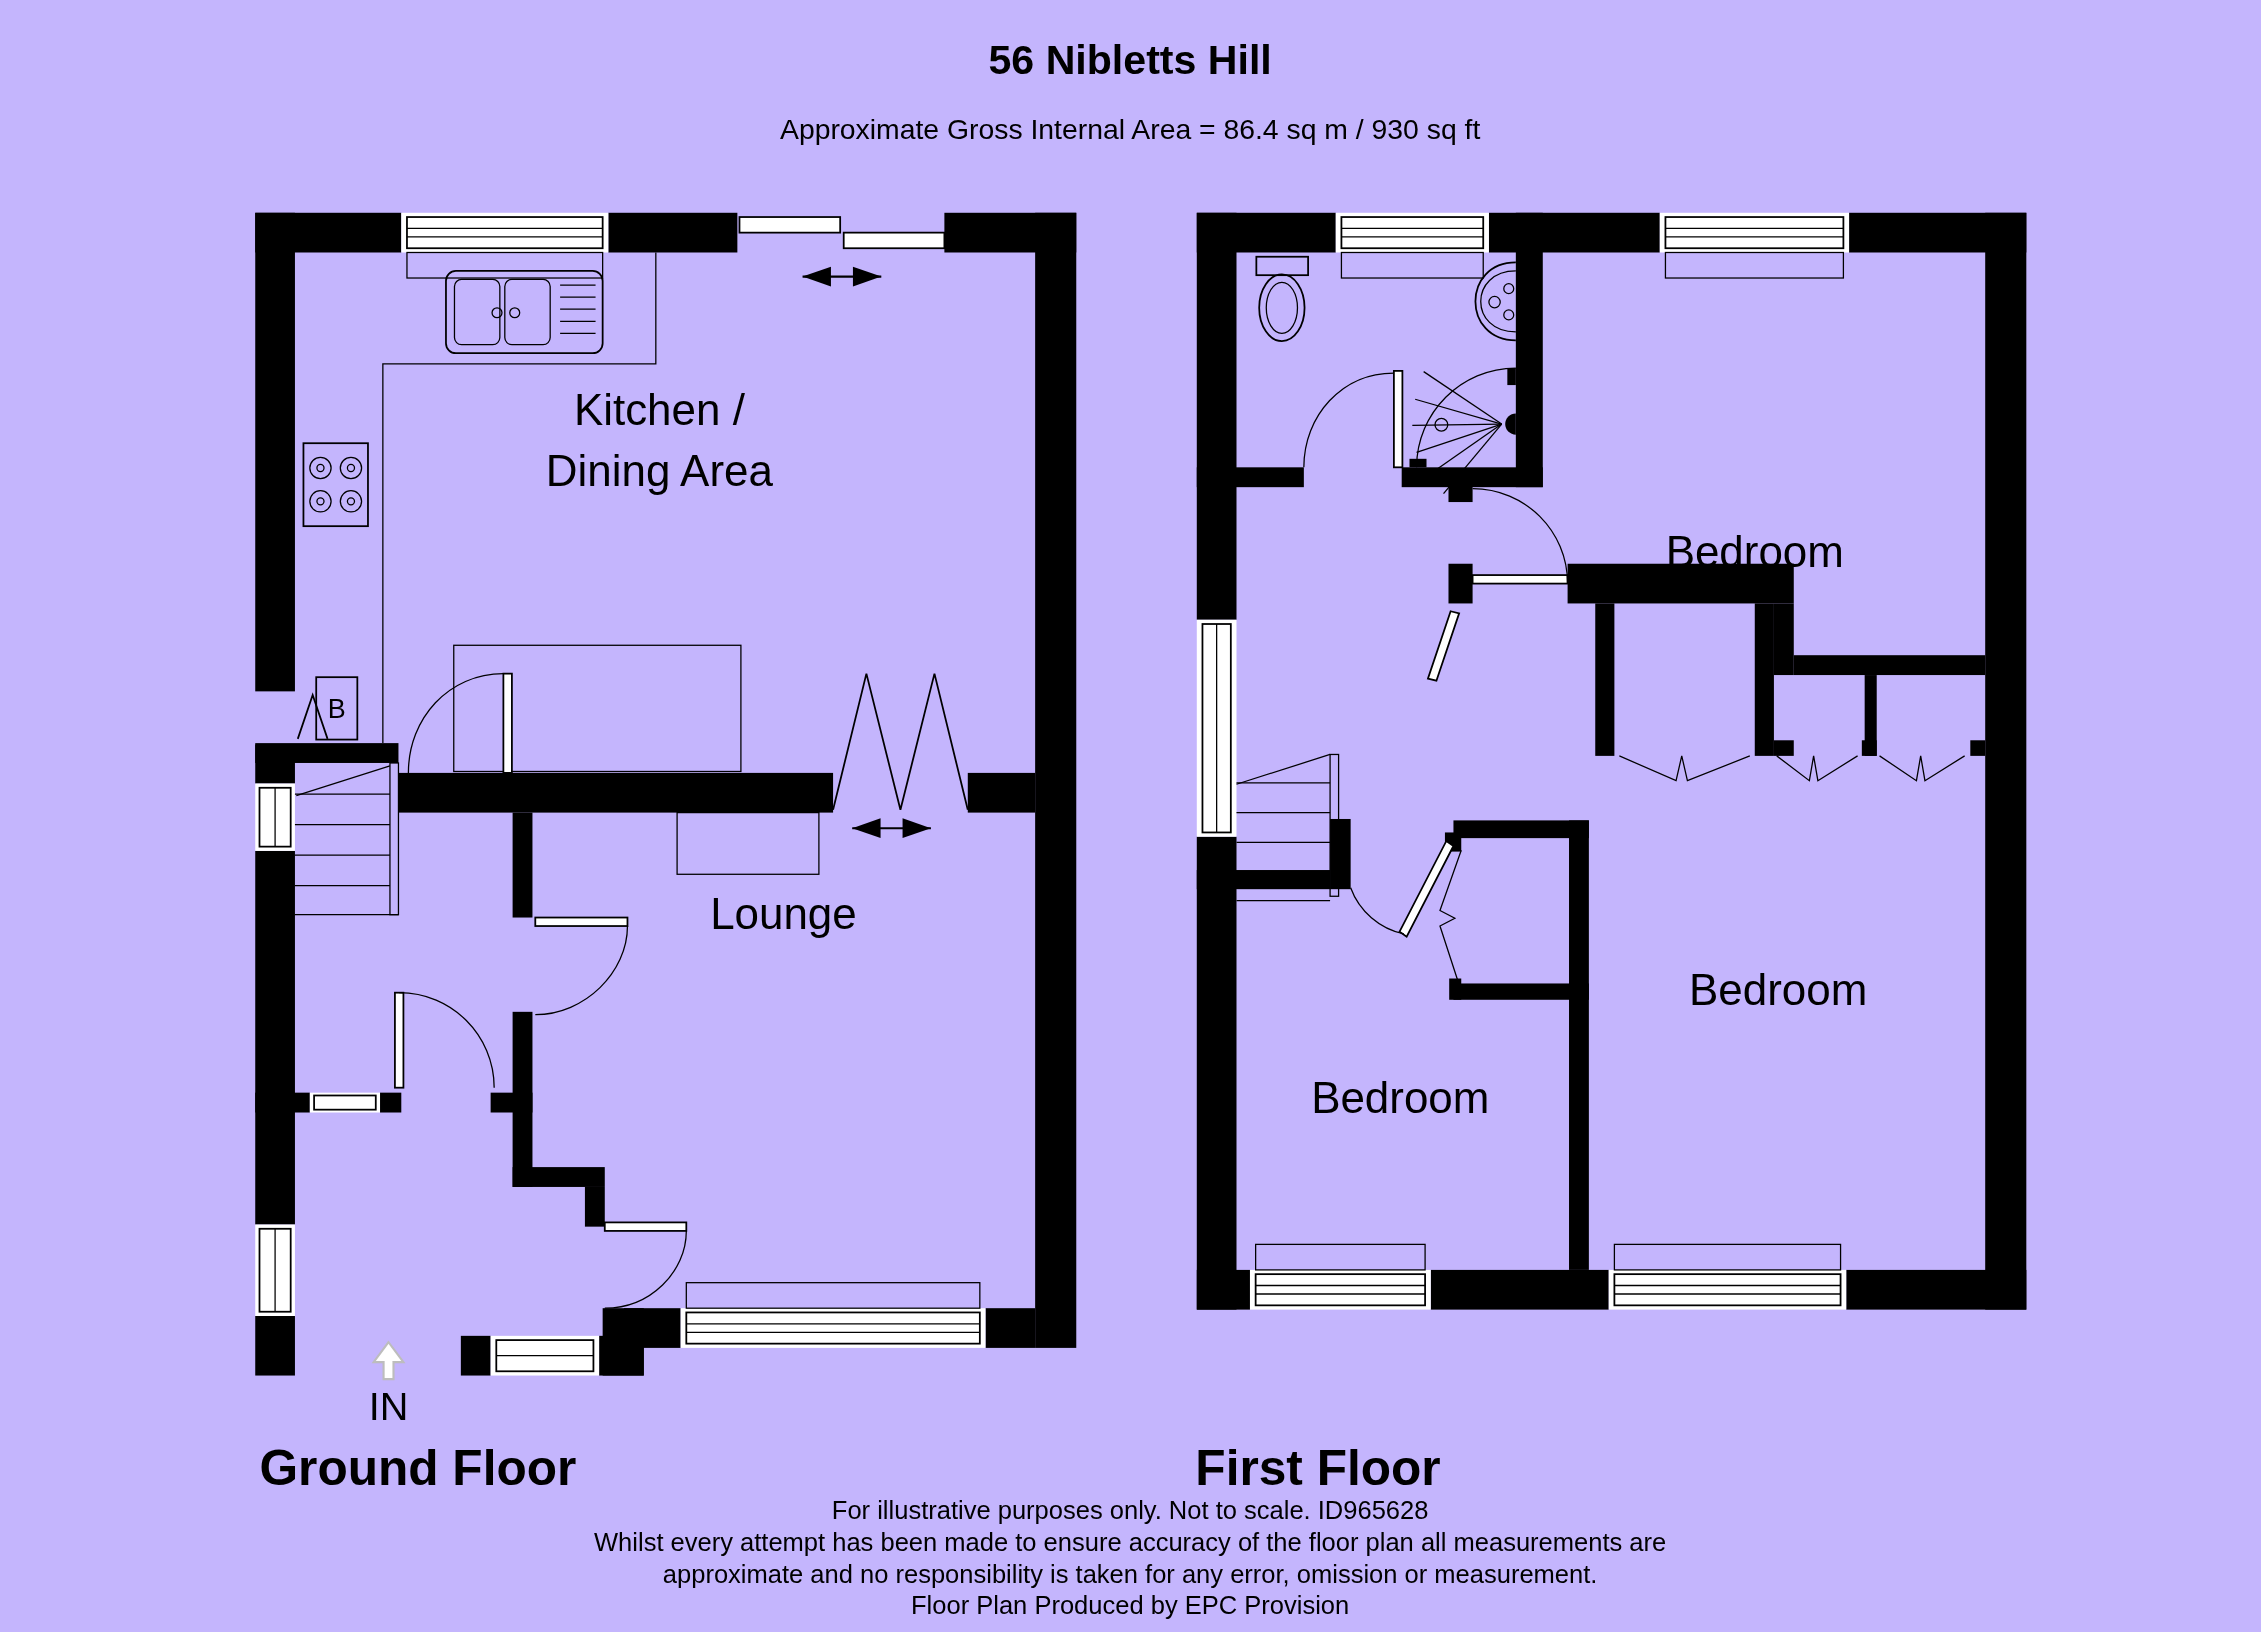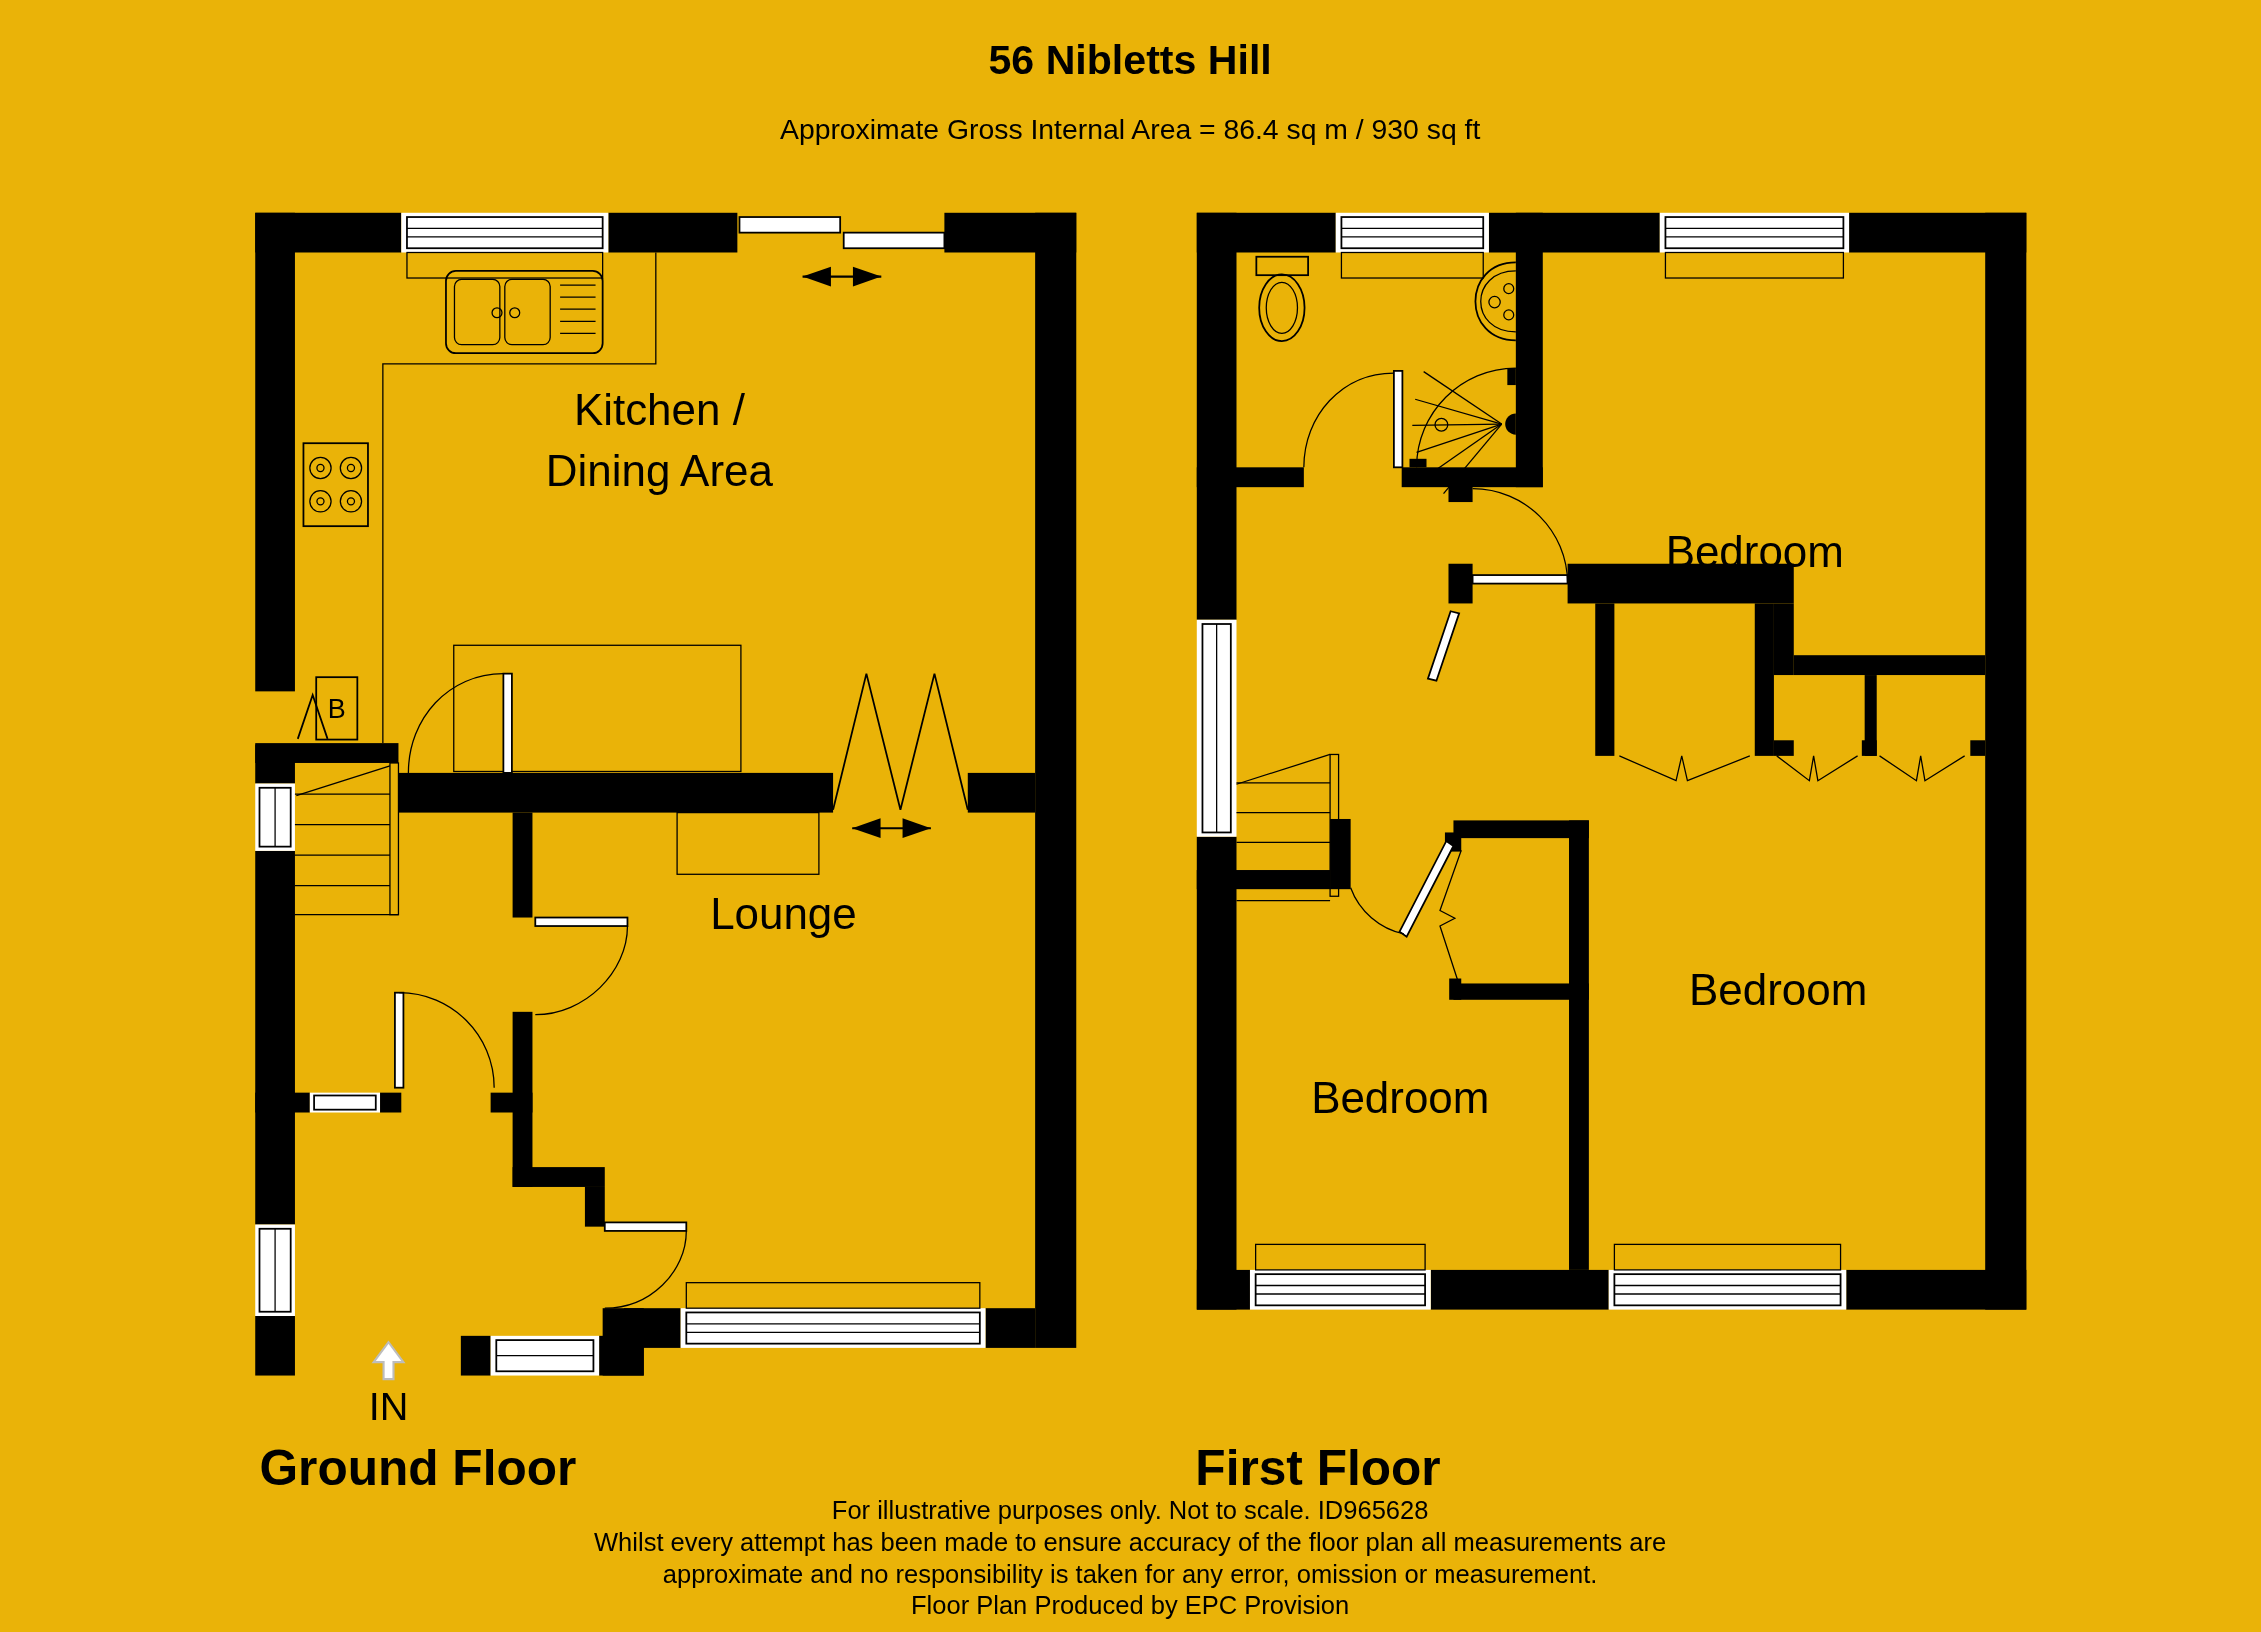--- a/index.html
+++ b/index.html
@@ -1,17 +1,17 @@
 <!DOCTYPE html>
 <html style="font-size:11.3px"><head>
 <meta charset="utf-8">
 <style>
   html,body{margin:0;padding:0;background:#fff;}
   body{font-family:"Liberation Sans", sans-serif;}
-  .page{position:relative;width:2261px;height:1633px;background:#eab308;overflow:hidden;}
+  .page{position:relative;width:2261px;height:1633px;background:#c4b5fd;overflow:hidden;}
   svg{display:block;}
   text{fill:#000;}
   .t-title{font-size:58px;font-weight:bold;}
   .t-sub{font-size:40px;}
   .t-room{font-size:62px;}
   .t-floor{font-size:70px;font-weight:bold;}
   .t-footer{font-size:36px;}
   .t-b{font-size:38px;}
   .t-in{font-size:56px;}
   .wall{fill:#000;stroke:none;}

